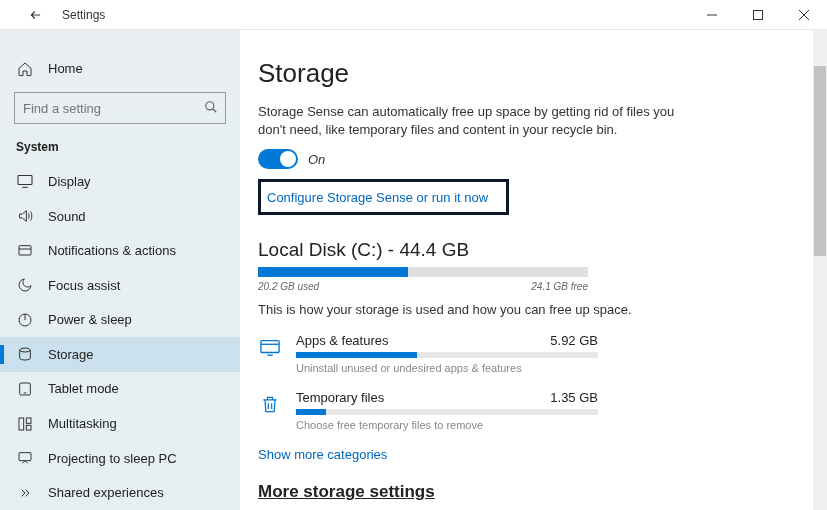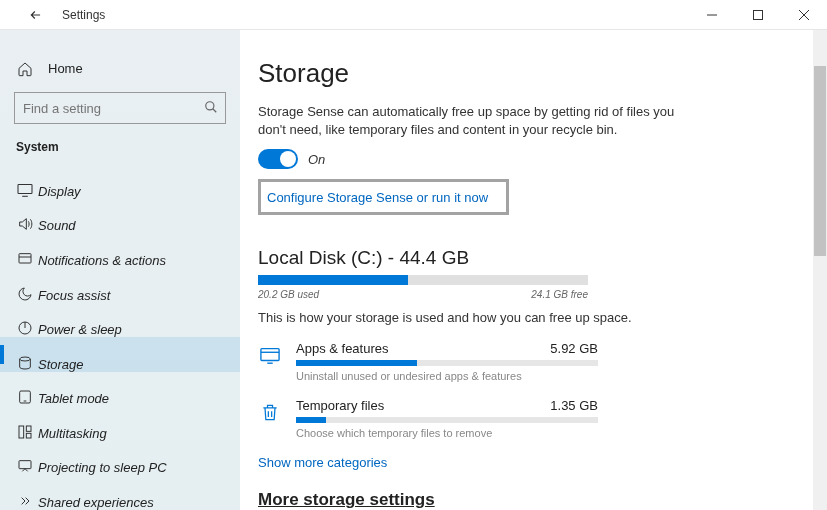--- a/index.html
+++ b/index.html
@@ -12,33 +12,33 @@
 .win-controls { display: flex; }
 .win-btn { width: 46px; height: 30px; display:flex; align-items:center; justify-content:center; font-size:10px; color:#333; }
 .body { flex: 1; display: flex; overflow: hidden; }
 .sidebar { width: 240px; background: linear-gradient(to bottom, #e9eff2, #e5eff1); display:flex; flex-direction:column; padding-top: 23px; }
 .home-row { display:flex; align-items:center; gap: 14px; height: 36px; padding: 0 16px; font-size: 13px; color:#222; }
 .search-wrap { margin: 8px 14px 12px 14px; position: relative; }
 .search-input { width: 100%; height: 32px; border: 1px solid #999; background: transparent; padding: 0 30px 0 8px; font-size: 13px; color:#666; outline:none; }
 .search-icon { position:absolute; right:8px; top:8px; }
 .section-label { font-size: 12px; font-weight: 600; padding: 4px 16px 10px 16px; color:#222; }
 .nav { display:flex; flex-direction:column; overflow:auto; }
-.nav-item { display:flex; align-items:flex-end; gap:4px; height:40px; padding:0 16px; font-size:13px; color:#222; position:relative;font-style:italic; }
+.nav-item { display:flex; align-items:center; gap:14px; height:40px; padding:0 16px; font-size:13px; color:#222; position:relative; }
 .nav-item.active { background: rgba(0,120,215,0.12); }
 .nav-item.active::before { content:""; position:absolute; left:0; top:8px; bottom:8px; width:4px; background:#0078d7; }
 .nav-icon { width:18px; height:18px; display:flex; align-items:center; justify-content:center; flex-shrink:0; }
 .main { flex:1; overflow-y:auto; padding: 28px 28px 20px 18px; position:relative; }
 .h1 { font-size: 26px; font-weight: 400; color:#222; margin-bottom: 14px; }
 .desc { font-size: 13px; color:#333; max-width: 420px; line-height:1.4; margin-bottom: 10px; }
 .toggle-row { display:flex; align-items:center; gap:10px; margin-bottom: 10px; font-style: italic; }
 .toggle { width: 40px; height: 20px; border-radius: 10px; background:#0078d7; position:relative; }
 .toggle::after { content:""; position:absolute; right:2px; top:2px; width:16px; height:16px; background:#fff; border-radius:50%; }
 .toggle-label { font-size: 13px; color:#333; }
 .link { font-size: 13px; color:#0067c0; cursor:pointer; }
-.config-box { border: 3px solid #a3a3a3; display:inline-block; padding: 6px 18px 6px 6px; margin-bottom: 24px; }
+.config-box { border: 3px solid #0f172a; display:inline-block; padding: 6px 18px 6px 6px; margin-bottom: 16px; }
 .h2 { font-size: 19px; font-weight: 400; color:#222; margin-top: 8px; margin-bottom: 6px; }
 .bar { height: 10px; background:#e0e0e0; position:relative; width: 330px; margin-bottom:4px; }
 .bar-fill { height:100%; background:#0078d7; }
 .bar-labels { display:flex; justify-content:space-between; width:330px; font-size:10px; color:#666; margin-bottom:10px;font-style:italic;}
 .subdesc { font-size: 13px; color:#333; margin-bottom: 16px; }
 .cat { display:flex; align-items:flex-start; gap:14px; width: 340px; margin-bottom: 16px; }
 .cat-icon { width:24px; height:24px; margin-top:2px; flex-shrink:0; display:flex;align-items:center;justify-content:center;}
 .cat-body { flex:1; }
 .cat-head { display:flex; justify-content:space-between; font-size:13px; color:#222; margin-bottom:4px;}
 .cat-bar { height:6px; background:#e6e6e6; margin-bottom:4px; }
@@ -243,21 +243,21 @@
             </svg>
         </span>
         <div class="cat-body">
           <div class="cat-head">
             <span>Temporary files</span>
             <span>1.35 GB</span>
           </div>
           <div class="cat-bar">
               <div class="cat-bar-fill" style="width:10%"></div>
             </div>
-          <div class="cat-sub">Choose which temporary files to remove</div>
+          <div class="cat-sub">Choose free temporary files to remove</div>
         </div>
       </div>
 
       <div class="link" style="margin-bottom:20px">Show more categories</div>
 
       <h3 class="h3">More storage settings</h3>
       
 
       <div class="scrollbar">
         <div class="scroll-thumb"></div>

